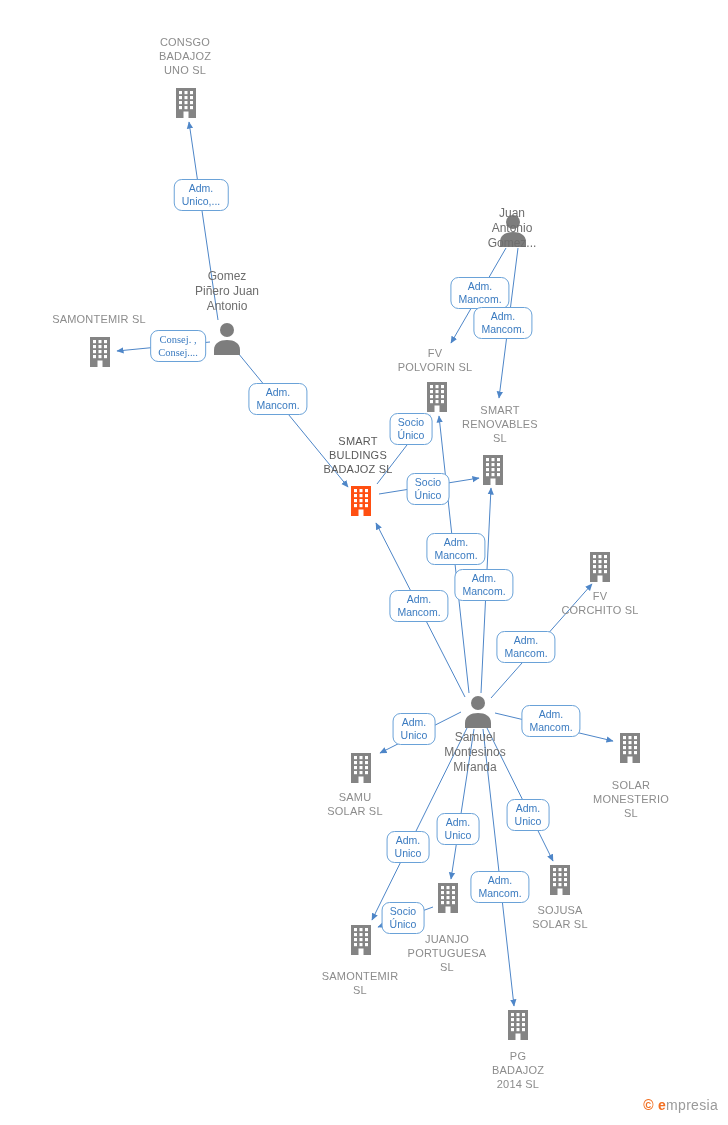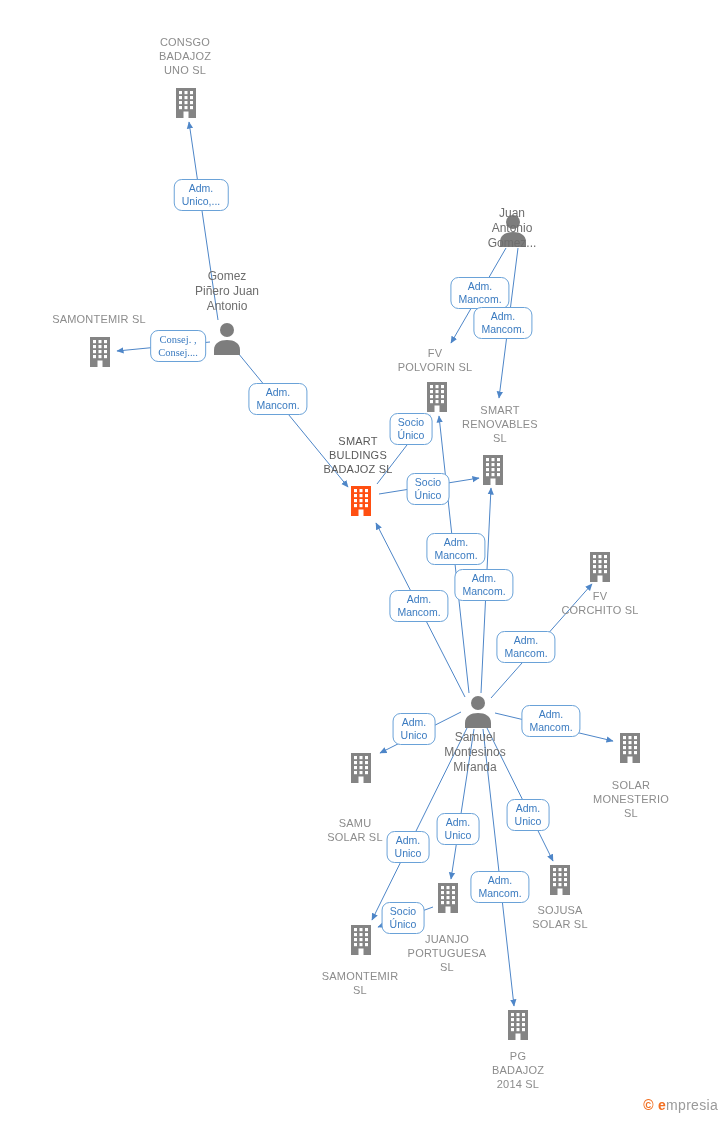--- a/index.html
+++ b/index.html
@@ -270,21 +270,21 @@
         <rect x="11.5" y="3" width="3" height="3.2" fill="#ffffff"></rect>
         <rect x="11.5" y="8" width="3" height="3.2" fill="#ffffff"></rect>
         <rect x="11.5" y="13" width="3" height="3.2" fill="#ffffff"></rect>
         <rect x="11.5" y="18" width="3" height="3.2" fill="#ffffff"></rect>
         <rect x="17" y="3" width="3" height="3.2" fill="#ffffff"></rect>
         <rect x="17" y="8" width="3" height="3.2" fill="#ffffff"></rect>
         <rect x="17" y="13" width="3" height="3.2" fill="#ffffff"></rect>
         <rect x="17" y="18" width="3" height="3.2" fill="#ffffff"></rect>
         <rect x="10.5" y="23.5" width="5" height="6.5" fill="#ffffff"></rect>
       </svg></div>
-    <div class="node-label company" style="left: 355px; top: 804px; margin-top: 26px;">SAMU
+    <div class="node-label company" style="left: 355px; top: 804px;">SAMU
 SOLAR SL</div>
     <div class="node company" style="left: 630px; top: 748px;"><svg width="26" height="30" viewBox="0 0 26 30">
         <rect x="3" y="0" width="20" height="30" fill="#848484"></rect>
         <rect x="6" y="3" width="3" height="3.2" fill="#ffffff"></rect>
         <rect x="6" y="8" width="3" height="3.2" fill="#ffffff"></rect>
         <rect x="6" y="13" width="3" height="3.2" fill="#ffffff"></rect>
         <rect x="6" y="18" width="3" height="3.2" fill="#ffffff"></rect>
         <rect x="11.5" y="3" width="3" height="3.2" fill="#ffffff"></rect>
         <rect x="11.5" y="8" width="3" height="3.2" fill="#ffffff"></rect>
         <rect x="11.5" y="13" width="3" height="3.2" fill="#ffffff"></rect>

